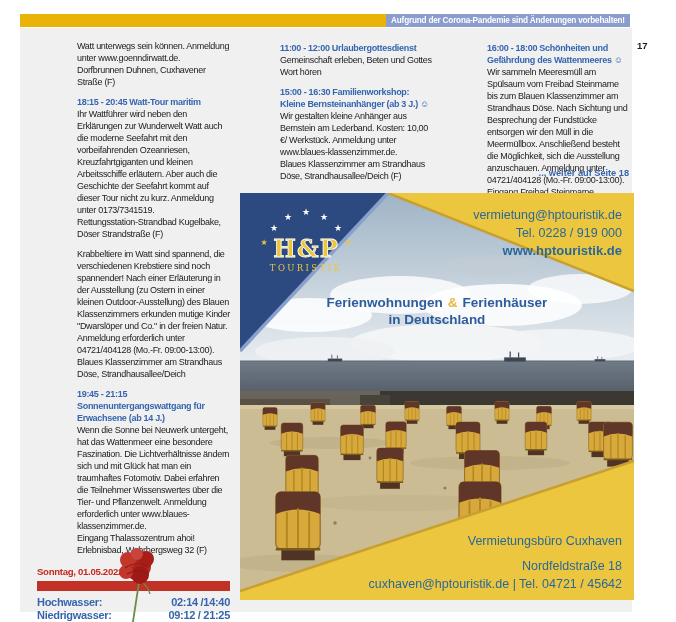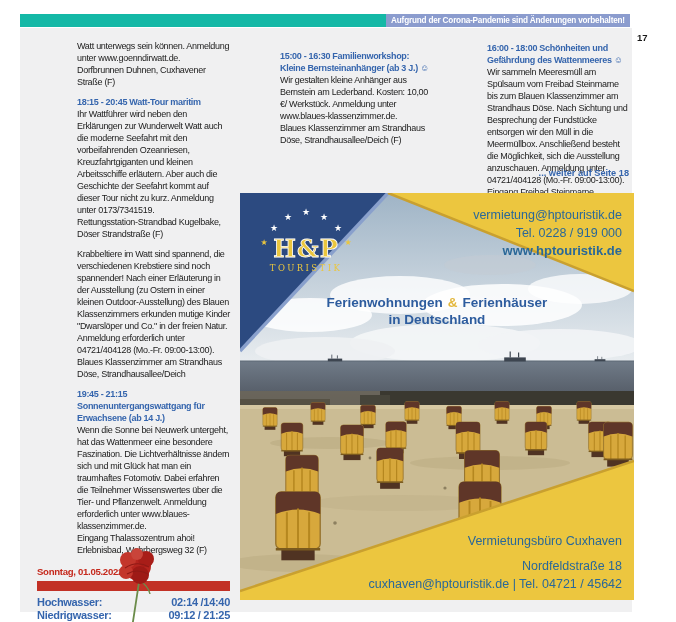--- a/index.html
+++ b/index.html
@@ -6,25 +6,25 @@
   html,body { width:676px; height:622px; background:#ffffff; overflow:hidden;
               font-family:"Liberation Sans", sans-serif; }
   #page { position:relative; width:676px; height:622px; background:#ffffff; }
 
   
   .content-bg { position:absolute; left:20px; top:28px; width:612px; height:584px;
                 background:#f0f0f1; }
 
   
   .notice-bar { position:absolute; left:20px; top:14px; width:610px; height:13px;
-                background:#14b8a6; }
+                background:#eab308; }
   .notice-seg { position:absolute; right:0; top:0; width:244px; height:13px;
                 background:#8b9cce; color:#ffffff; font-size:8.2px; font-weight:bold;
                 letter-spacing:-0.2px; line-height:13px; text-align:center; }
-  .page-num { position:absolute; left:637px; top:32px; font-size:9.5px; font-weight:bold;
+  .page-num { position:absolute; left:637px; top:40px; font-size:9.5px; font-weight:bold;
               color:#1a1a1a; }
 
   
   .col { position:absolute; font-size:9px; letter-spacing:-0.3px; line-height:12px;
          color:#222222; }
   .col-left  { left:37px;  top:40px; width:193px; }
   .col-mid   { left:240px; top:42px; width:195px; }
   .col-right { left:447px; top:42px; width:184px; }
   .event { margin-bottom:8px;margin-left:40px; }
   .evt-title { color:#3565ad; font-weight:bold; }
@@ -118,20 +118,22 @@
         <div class="tide-row">
           <span>Schiffsansagedienst „Alte Liebe“:</span>
           <span>10:00 – 19:00</span>
         </div>
       </div>
     </div>
   </div>
 
   <div class="col col-mid">
     <div class="event">
+      <div class="evt-title">11:00 - 12:00 Urlaubergottesdienst</div>
+      <div class="evt-body">Gemeinschaft erleben, Beten und Gottes Wort hören</div>
     </div>
     <div class="event">
       <div class="evt-title">15:00 - 16:30 Familienworkshop: Kleine Bernsteinanhänger (ab 3 J.) ☺</div>
       <div class="evt-body">Wir gestalten kleine Anhänger aus Bernstein am Lederband. Kosten: 10,00 €/ Werkstück. Anmeldung unter www.blaues-klassenzimmer.de.</div>
       <div class="evt-venue">Blaues Klassenzimmer am Strandhaus Döse, Strandhausallee/Deich (F)</div>
     </div>
   </div>
 
   <div class="col col-right">
     <div class="event">

